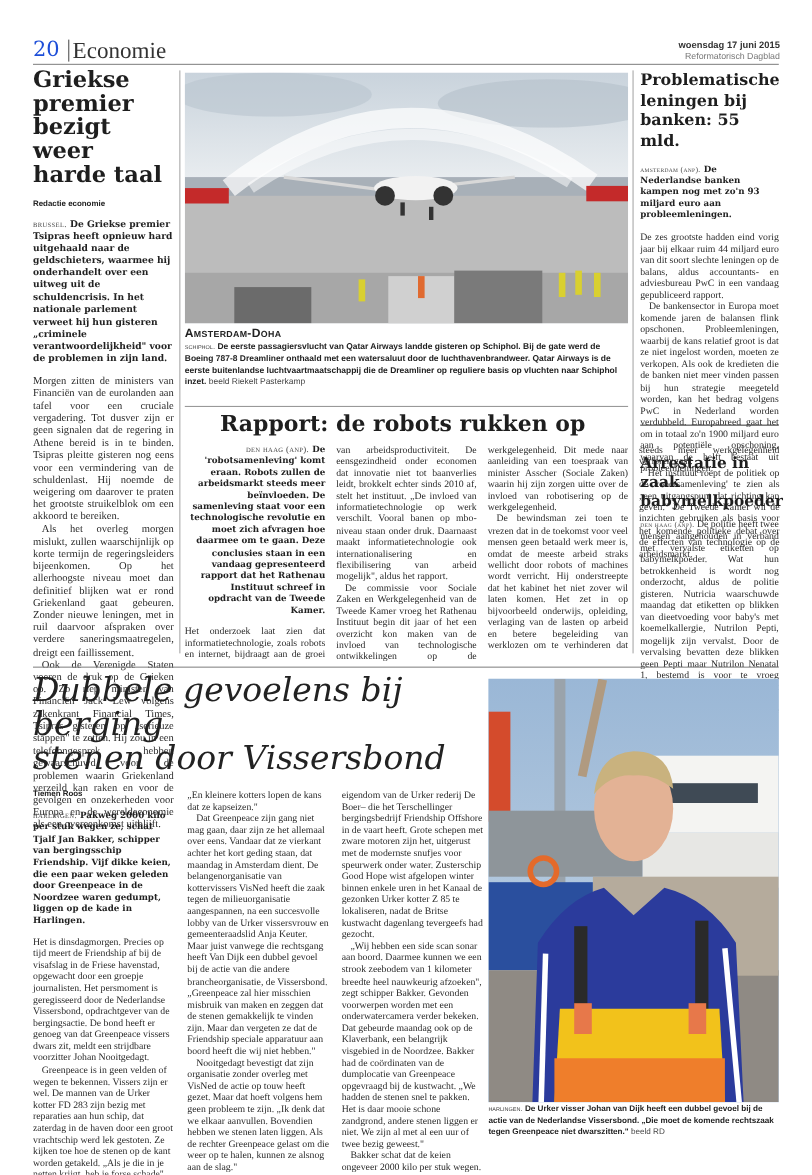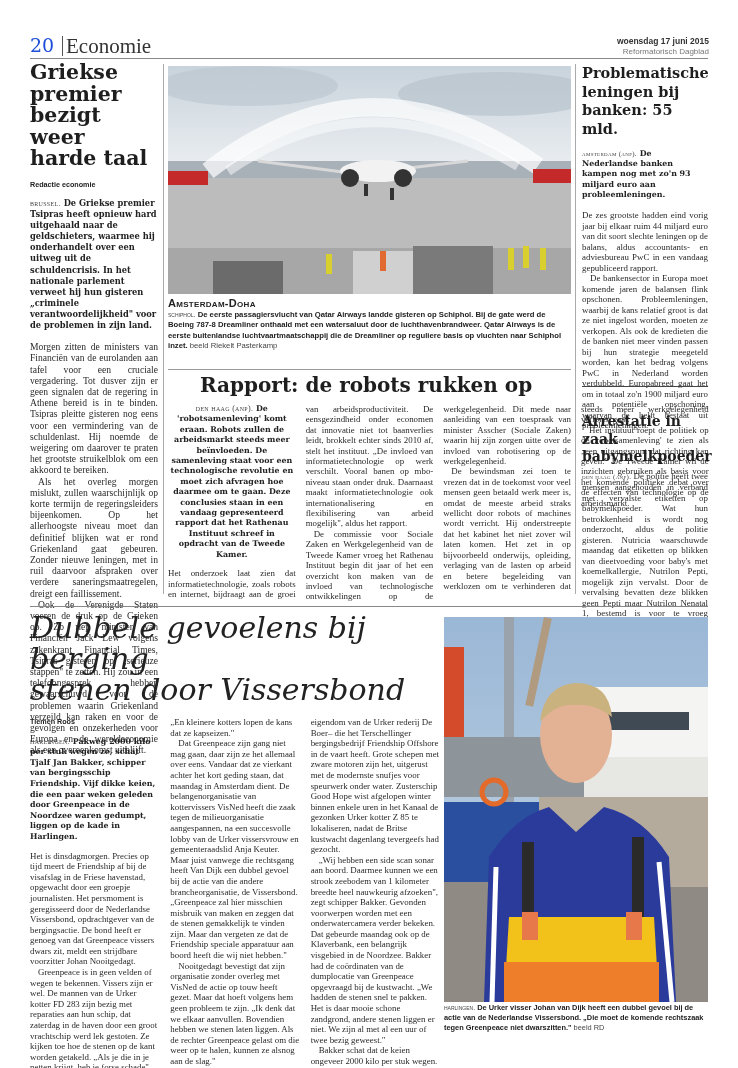--- a/index.html
+++ b/index.html
@@ -103,21 +103,21 @@
     <span class="cap-dl">schiphol.</span>
     <span>De eerste passagiersvlucht van Qatar Airways landde gisteren op Schiphol. Bij de gate werd de Boeing 787-8 Dreamliner onthaald met een watersaluut door de luchthavenbrandweer. Qatar Airways is de eerste buitenlandse luchtvaartmaatschappij die de Dreamliner op reguliere basis op vluchten naar Schiphol inzet.</span>
     <span class="cap-credit">beeld Riekelt Pasterkamp</span>
   </div>
 </div>
 <div class="abs hrule" style="left:168px; top:369px; width:403px;"></div>
 
 <article class="abs" style="left:168px; top:372px; width:403px;">
   <h2 class="h-big" style="font-size:20px; line-height:26px;margin-left:32px;">Rapport: de robots rukken op</h2>
   <div class="body col" style="margin-top:6px; column-count:3; height:200px; font-size:8.9px; line-height:10.4px; column-gap:10px;">
-    <p class="lead first" style="font-size:7.9px; line-height:10.4px; text-indent:0; text-align:center; margin-bottom:8px;">
+    <p class="lead first" style="font-size:7.9px; line-height:10.4px; text-indent:0; text-align:right; margin-bottom:8px;">
       <span class="dateline">den haag (anp).</span>
       <span>De 'robotsamenleving' komt eraan. Robots zullen de arbeidsmarkt steeds meer beïnvloeden. De samenleving staat voor een technologische revolutie en moet zich afvragen hoe daarmee om te gaan. Deze conclusies staan in een vandaag gepresenteerd rapport dat het Rathenau Instituut schreef in opdracht van de Tweede Kamer.</span>
     </p>
     <p class="first">Het onderzoek laat zien dat informatietechnologie, zoals robots en internet, bijdraagt aan de groei van arbeidsproductiviteit. De eensgezindheid onder economen dat innovatie niet tot baanverlies leidt, brokkelt echter sinds 2010 af, stelt het instituut. „De invloed van informatietechnologie op werk verschilt. Vooral banen op mbo-niveau staan onder druk. Daarnaast maakt informatietechnologie ook internationalisering en flexibilisering van arbeid mogelijk", aldus het rapport.</p>
     <p>De commissie voor Sociale Zaken en Werkgelegenheid van de Tweede Kamer vroeg het Rathenau Instituut begin dit jaar of het een overzicht kon maken van de invloed van technologische ontwikkelingen op de werkgelegenheid. Dit mede naar aanleiding van een toespraak van minister Asscher (Sociale Zaken) waarin hij zijn zorgen uitte over de invloed van robotisering op de werkgelegenheid.</p>
     <p>De bewindsman zei toen te vrezen dat in de toekomst voor veel mensen geen betaald werk meer is, omdat de meeste arbeid straks wellicht door robots of machines wordt verricht. Hij onderstreepte dat het kabinet het niet zover wil laten komen. Het zet in op bijvoorbeeld onderwijs, opleiding, verlaging van de lasten op arbeid en betere begeleiding van werklozen om te verhinderen dat steeds meer werkgelegenheid verloren gaat.</p>
     <p>Het instituut roept de politiek op de 'robotsamenleving' te zien als „een uitgangspunt dat richting kan geven." De Tweede Kamer wil de inzichten gebruiken als basis voor het komende politieke debat over de effecten van technologie op de arbeidsmarkt.</p>
   </div>
 </article>
 

